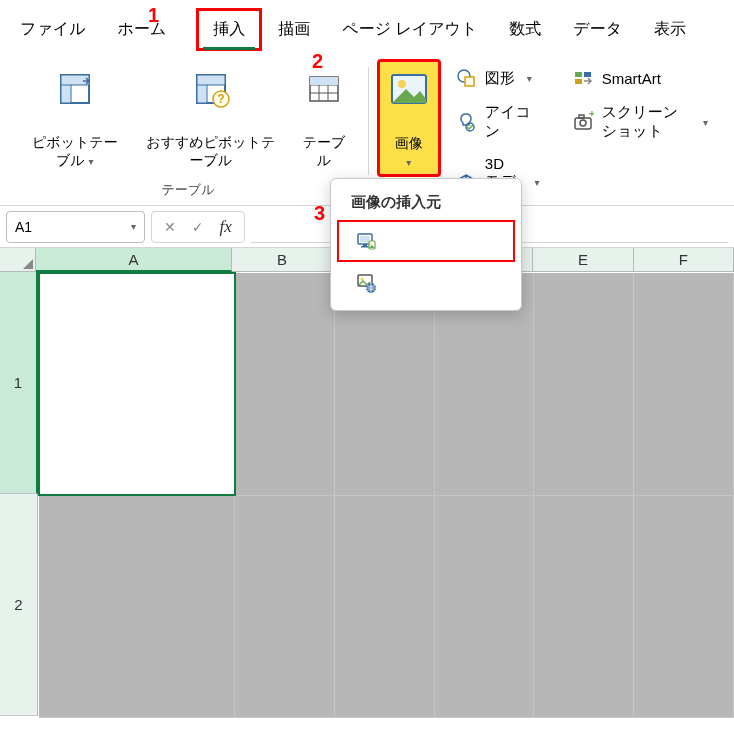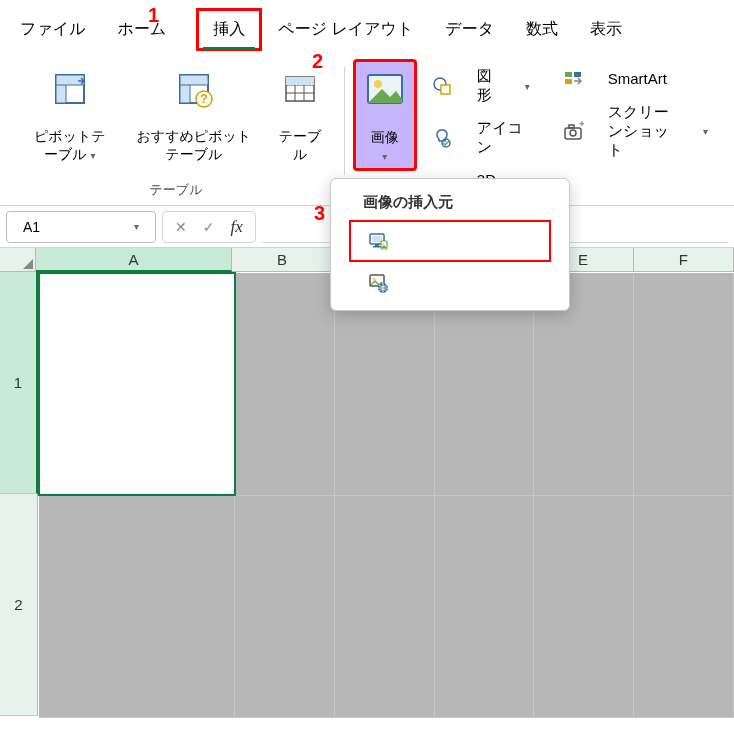--- a/index.html
+++ b/index.html
@@ -14,32 +14,32 @@
 .menu-item.active::after { content: ''; position: absolute; bottom: -2px; left: 4px; right: 4px; height: 3px; background: #107c41; }
 
 
 .ribbon { display: flex; padding: 8px 12px 0 12px; background: #fff; height: 155px; border-bottom: 1px solid #d4d4d4; }
 .ribbon-group { display: flex; flex-direction: column; align-items: center; padding: 0 8px; position: relative; }
 .ribbon-group-label { font-size: 13px; color: #444; padding: 4px 0 6px 0; }
 .ribbon-buttons { display: flex; gap: 8px; flex: 1; align-items: flex-start; }
 .ribbon-sep { width: 1px; background: #d4d4d4; margin: 8px 4px 30px 4px; }
 
 .big-btn { display: flex; flex-direction: column; align-items: center; justify-content: flex-start; padding: 4px 6px; cursor: pointer; min-width: 64px; border: 2px solid transparent; border-radius: 4px; }
-.big-btn.highlighted { border: 3px solid #ff0000; background: #c4b5fd; }
+.big-btn.highlighted { border: 3px solid #ff0000; background: #fde047; }
 .big-btn .icon-slot { height: 48px; display: flex; align-items: center; justify-content: center; }
-.big-btn .label { font-size: 14px; text-align: center; line-height: 1.3; margin-top: 14px; }
+.big-btn .label { font-size: 14px; text-align: center; line-height: 1.3; margin-top: 20px; }
 .big-btn .chev { font-size: 10px; color: #666; }
 
 .small-btn-col { display: flex; flex-direction: column; gap: 6px; padding-top: 4px; }
-.small-btn { display: flex; align-items: center; gap: 24px; padding: 4px 6px; cursor: pointer; font-size: 15px; }
+.small-btn { display: flex; align-items: center; gap: 8px; padding: 4px 6px; cursor: pointer; font-size: 15px; }
 .small-btn .chev { font-size: 10px; color: #666; margin-left: 4px; }
 
 
 .formula-bar { display: flex; align-items: center; height: 42px; border-bottom: 1px solid #d4d4d4; padding: 4px 6px; gap: 6px; }
-.name-box { width: 150px; height: 32px; border: 1px solid #bdbdbd; border-radius: 4px; display: flex; align-items: center; padding: 0 16px; justify-content: space-between; background: #fff; }
+.name-box { width: 139px; height: 32px; border: 1px solid #bdbdbd; border-radius: 4px; display: flex; align-items: center; padding: 0 8px; justify-content: space-between; background: #fff; }
 .name-box .chev { font-size: 10px; color: #666; }
 .fx-btns { display: flex; align-items: center; gap: 0; border: 1px solid #d4d4d4; border-radius: 4px; height: 32px; padding: 0 4px; color: #888; }
 .fx-btns span { padding: 0 8px; }
 .fx { font-style: italic; font-family: "Times New Roman", serif; font-size: 17px; color: #333; }
 .formula-input { flex: 1; height: 32px; border: none; border-bottom: 1px solid #d4d4d4; padding: 0 8px; font-size: 15px; }
 
 
 .grid-area { position: relative; }
 .col-headers { display: flex; height: 24px; background: #e8f2ec; }
 .corner { width: 38px; border-right: 1px solid #b8b8b8; border-bottom: 1px solid #b8b8b8; background: #e8f2ec; position: relative; }
@@ -51,44 +51,45 @@
 .row-headers { width: 38px; }
 .row-h { border-right: 1px solid #b8b8b8; border-bottom: 1px solid #c6c6c6; text-align: center; font-size: 15px; color: #333; background: #e8f2ec; display:flex; align-items:center; justify-content:center;}
 .row-h.sel { background: #caead8; border-right: 2px solid #107c41; }
 
 .cells { position: relative; flex: 1; }
 .cells table { border-collapse: collapse; }
 .cells td { border-right: 1px solid #c6c6c6; border-bottom: 1px solid #c6c6c6; background: #b7b7b7; }
 .cells td.active { background: #fff; border: 2px solid #107c41; }
 
 
-.dropdown { position: absolute; left: 330px; top: 178px; width: 240px; background: #fff; border: 1px solid #c8c8c8; border-radius: 6px; box-shadow: 0 4px 16px rgba(0,0,0,0.2); z-index: 50; padding: 6px 16px; }
+.dropdown { position: absolute; left: 330px; top: 178px; width: 192px; background: #fff; border: 1px solid #c8c8c8; border-radius: 6px; box-shadow: 0 4px 16px rgba(0,0,0,0.2); z-index: 50; padding: 6px 4px; }
 .dd-header { padding: 8px 16px 8px 16px; font-weight: bold; font-size: 15px; color: #333; }
 .dd-item { display: flex; align-items: center; gap: 12px; padding: 8px 16px; cursor: pointer; font-size: 15px; border: 2px solid transparent; margin: 0 2px; }
 .dd-item.highlighted { border: 2px solid #ff0000; }
 .dd-item .icon-slot { width: 22px; height: 22px; display: flex; align-items: center; justify-content: center; }
 .underline-char { text-decoration: underline; }
 
 
 svg { display: block; }
 </style>
 </head>
 <body>
 
 <div class="annotation" style="left:148px; top:4px;">1</div>
 <div class="annotation" style="left:312px; top:50px;">2</div>
 <div class="annotation" style="left:314px; top:202px;">3</div>
 
 <div class="menubar">
   <div class="menu-item">ファイル</div>
   <div class="menu-item">ホーム</div>
   <div class="menu-item active">挿入</div>
+  <div class="menu-item">描画</div>
   <div class="menu-item">ページ レイアウト</div>
+  <div class="menu-item">数式</div>
   <div class="menu-item">データ</div>
-  <div class="menu-item">数式</div>
   <div class="menu-item">表示</div>
 </div>
 
 <div class="ribbon">
   <div class="ribbon-group">
     <div class="ribbon-buttons">
 
       <div class="big-btn">
         <div class="icon-slot">
           <svg width="40" height="40" viewBox="0 0 40 40">

